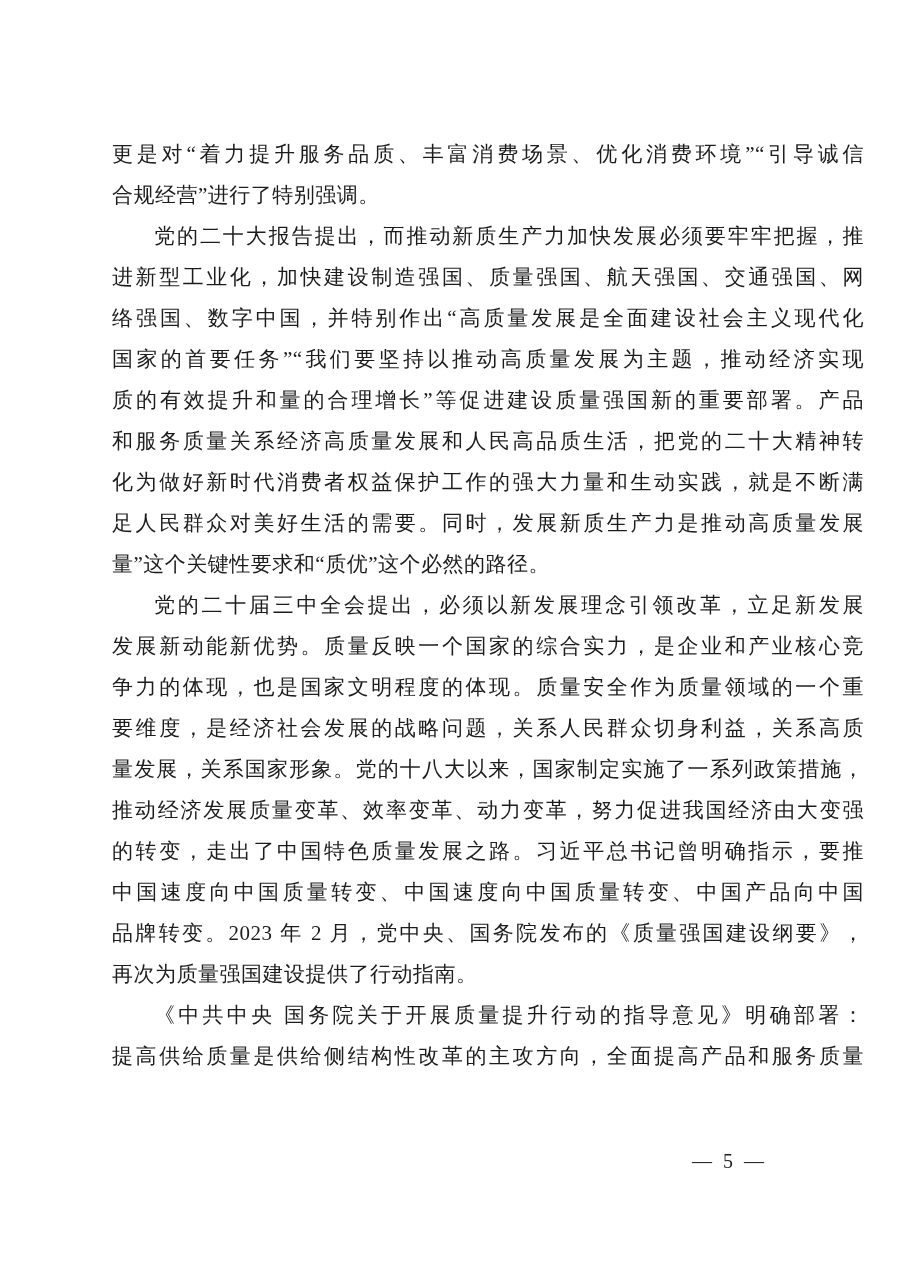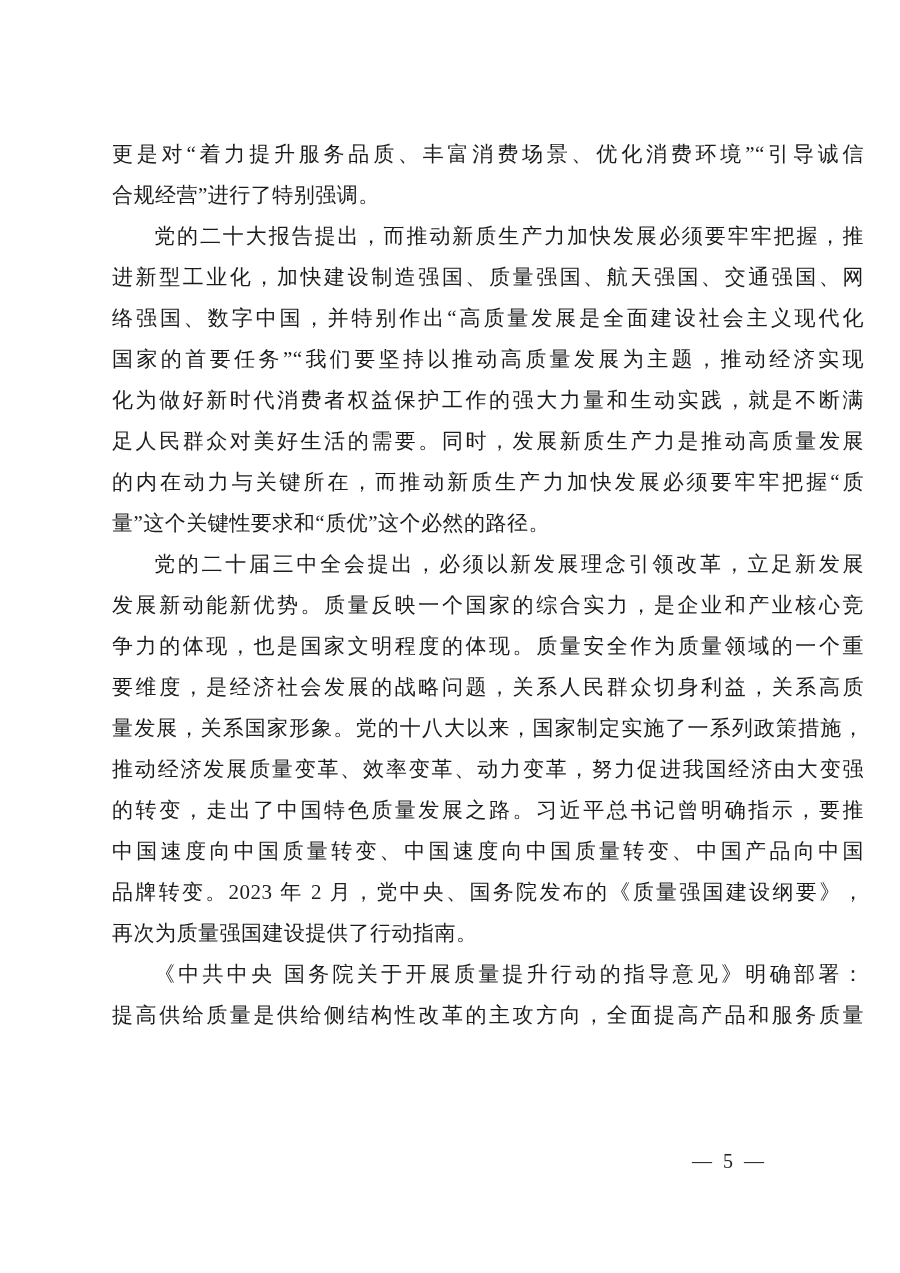--- a/index.html
+++ b/index.html
@@ -67,23 +67,24 @@
   <main class="text-block" id="document-body" style="color: rgb(28, 28, 28);">
       <div class="paragraph">
         <div class="line fill">更是对“着力提升服务品质、丰富消费场景、优化消费环境”“引导诚信</div>
         <div class="line end">合规经营”进行了特别强调。</div>
       </div>
       <div class="paragraph">
         <div class="line indent fill">党的二十大报告提出，而推动新质生产力加快发展必须要牢牢把握，推</div>
         <div class="line fill">进新型工业化，加快建设制造强国、质量强国、航天强国、交通强国、网</div>
         <div class="line fill">络强国、数字中国，并特别作出“高质量发展是全面建设社会主义现代化</div>
         <div class="line fill">国家的首要任务”“我们要坚持以推动高质量发展为主题，推动经济实现</div>
+        <div class="line fill">质的有效提升和量的合理增长”等促进建设质量强国新的重要部署。产品</div>
+        <div class="line fill">和服务质量关系经济高质量发展和人民高品质生活，把党的二十大精神转</div>
         <div class="line fill">化为做好新时代消费者权益保护工作的强大力量和生动实践，就是不断满</div>
         <div class="line fill">足人民群众对美好生活的需要。同时，发展新质生产力是推动高质量发展</div>
-        <div class="line fill">的内在动力与关键所在，而推动新质生产力加快发展必须要牢牢把握“质</div>
         <div class="line end">量”这个关键性要求和“质优”这个必然的路径。</div>
       </div>
       <div class="paragraph">
         <div class="line indent fill">党的二十届三中全会提出，必须以新发展理念引领改革，立足新发展</div>
         <div class="line fill">发展新动能新优势。质量反映一个国家的综合实力，是企业和产业核心竞</div>
         <div class="line fill">争力的体现，也是国家文明程度的体现。质量安全作为质量领域的一个重</div>
         <div class="line fill">要维度，是经济社会发展的战略问题，关系人民群众切身利益，关系高质</div>
         <div class="line fill">量发展，关系国家形象。党的十八大以来，国家制定实施了一系列政策措施，</div>
         <div class="line fill">推动经济发展质量变革、效率变革、动力变革，努力促进我国经济由大变强</div>
         <div class="line fill">的转变，走出了中国特色质量发展之路。习近平总书记曾明确指示，要推</div>

